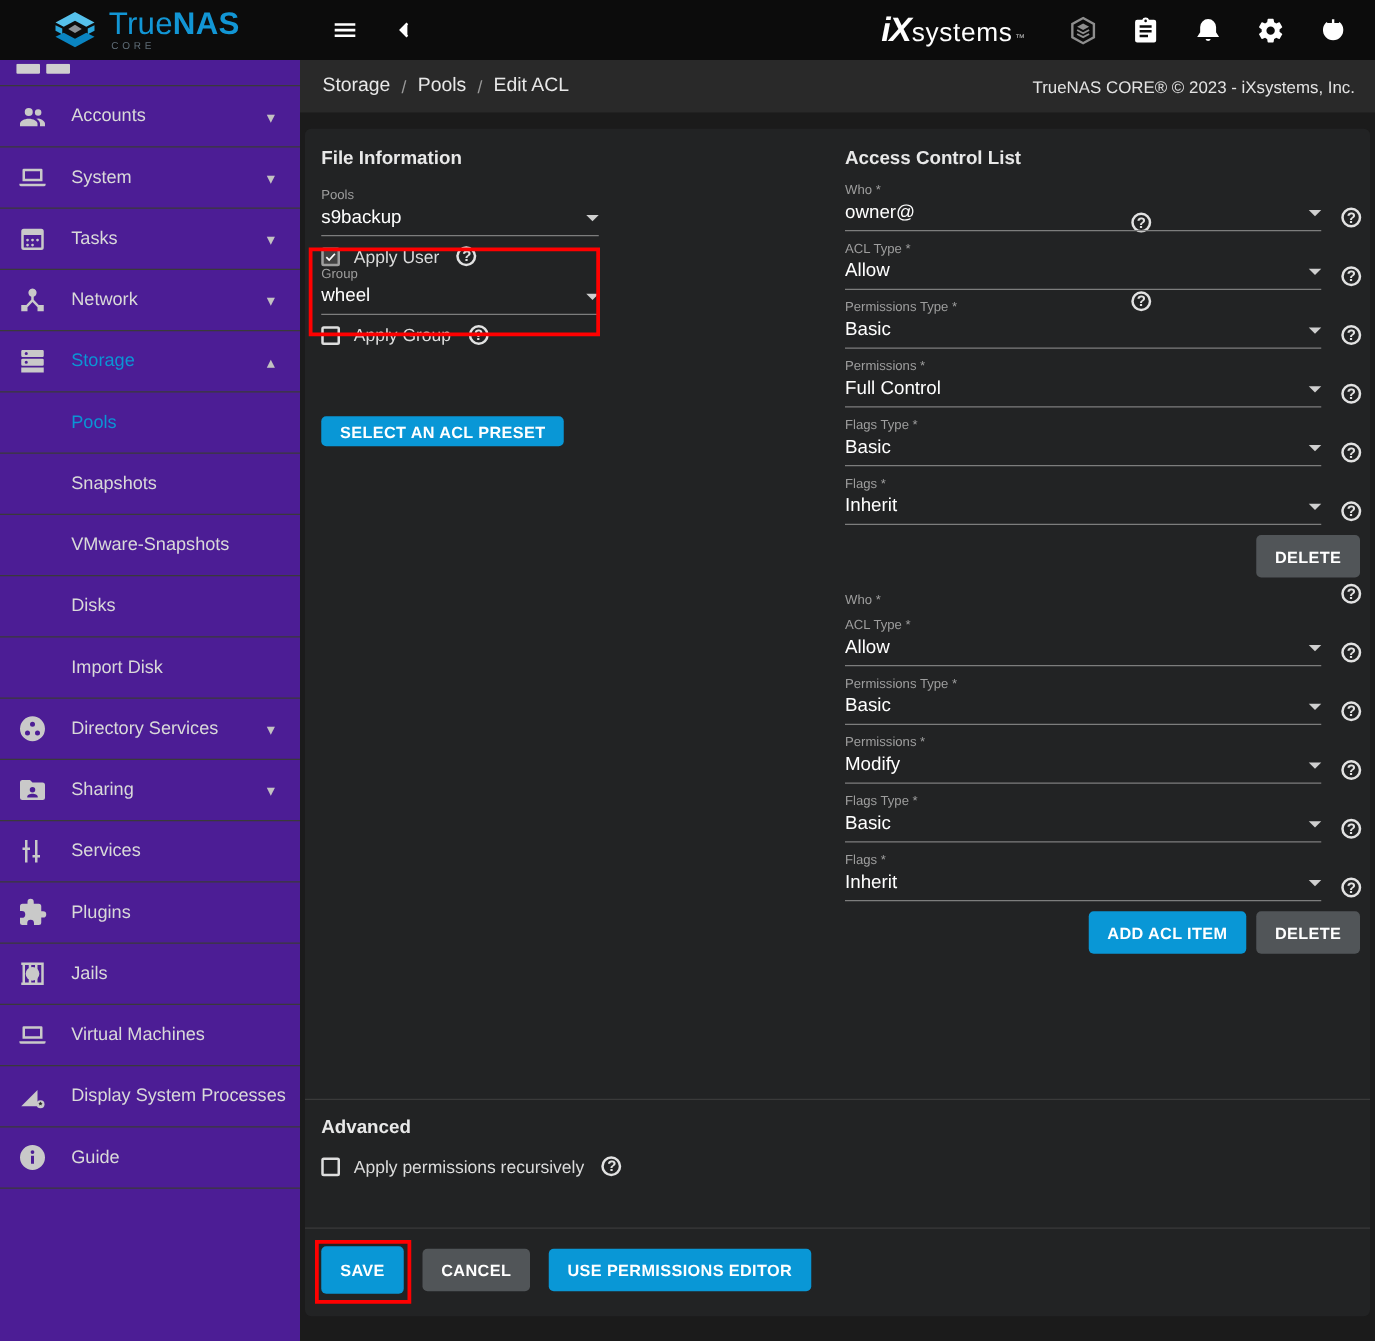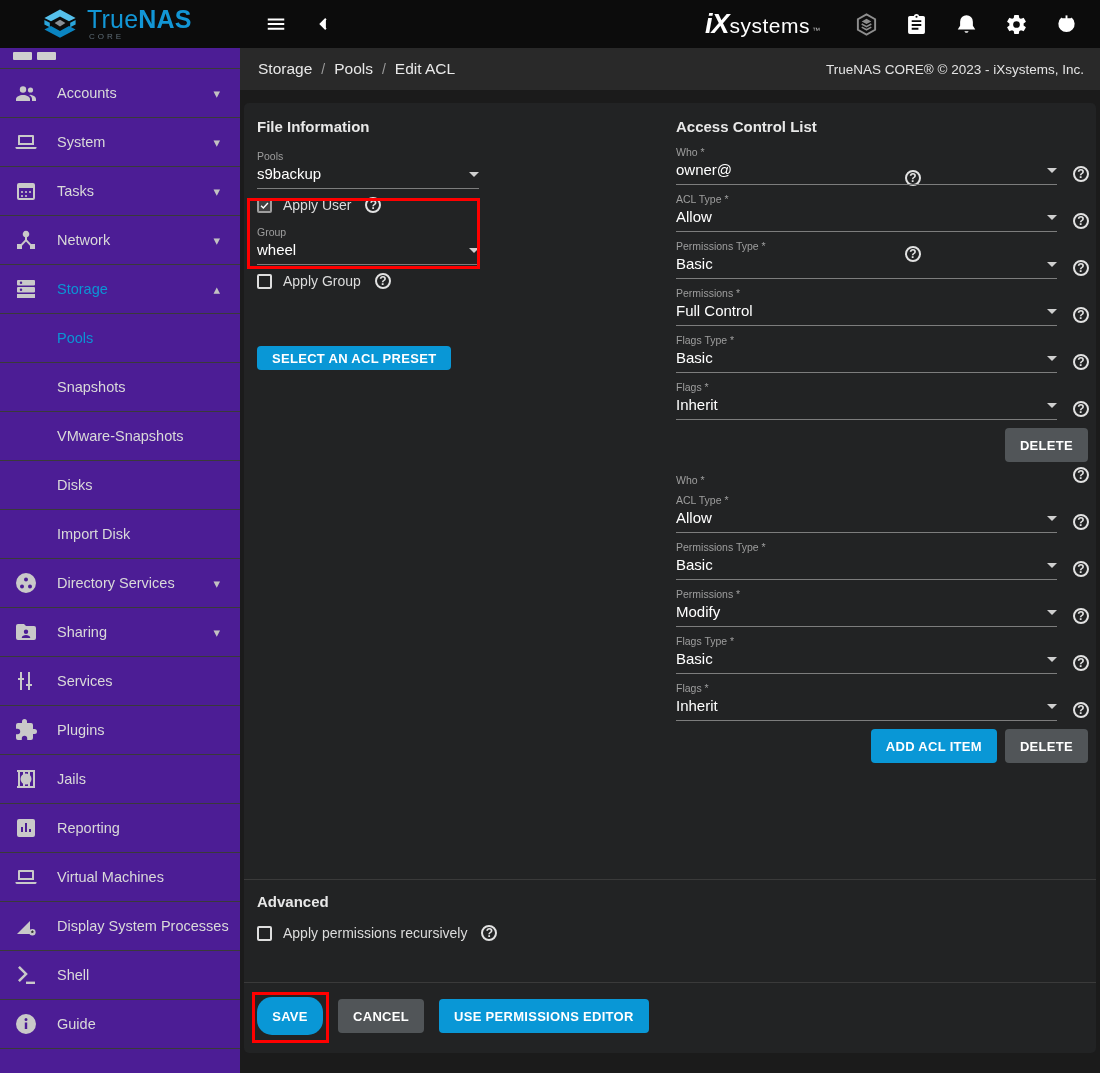--- a/index.html
+++ b/index.html
@@ -78,40 +78,40 @@
     display:flex; align-items:center; justify-content:center; cursor:pointer; flex:none; }
   .help.inline { position:static; margin-left:3px; }
   .field.narrow .f-row { width:222px; }
 
   .check-row { display:flex; align-items:center; gap:11px; font-size:14px; color:#dcdcdc; }
   .cb { width:15px; height:15px; border:2px solid #dedede; border-radius:2px;
     display:flex; align-items:center; justify-content:center; cursor:pointer; flex:none; }
   .cb svg { width:13px; height:13px; display:none; }
   .cb.checked { border-color:#9e9e9e; background:#414141; }
   .cb.checked svg { display:block; }
-  .row-user { margin-top:7px; margin-bottom:13px; }
+  .row-user { margin-top:7px; }
   .row-group { margin-top:7px; }
 
   .btn { border:none; border-radius:4px; height:34px; padding:0 15px; font-family:inherit;
     font-size:13px; font-weight:700; color:#fff; letter-spacing:.3px; cursor:pointer; }
   .btn.primary { background:#0997d6; }
   .btn.gray { background:#515558; }
   .preset-btn { margin-top:57px; height:24px; }
 
   .f-buttons { width:412px; display:flex; justify-content:flex-end; gap:8px; }
   .f-buttons.first { margin-top:8px; margin-bottom:12px; }
   .f-buttons.last { margin-top:2px; }
 
   .advanced { position:absolute; left:0; right:0; top:776px; border-top:1px solid #3a3a3a;
     padding:13px 13px 0 13px; }
   .advanced .check-row { margin-top:15px; }
 
   .actions { position:absolute; left:0; right:0; top:879px; border-top:1px solid #3a3a3a;
     padding:14px 13px 0 13px; display:flex; align-items:center; gap:15px; }
-  .actions .save-btn { height:38px; min-width:66px;border-radius:15px; }
+  .actions .save-btn { height:38px; min-width:66px; }
 
   .hl-box { position:absolute; border:3px solid #ff0000; pointer-events:none; z-index:4; }
   .hl-user { left:3px; top:95px; width:233px; height:71px; }
   .hl-save { left:8px; top:889px; width:77px; height:51px; }
 </style>
 </head>
 <body>
 
 <div class="stage">
 
@@ -275,45 +275,32 @@
       </div>
       <div class="side-item">
         <span class="side-icon"><svg viewBox="0 0 24 24">
             <circle cx="12" cy="12" r="5.5"></circle>
             <path d="M3 3h18v2H3zM3 19h18v2H3zM4 5h2v14H4zM9 5h2v14H9zM14 5h2v14h-2zM19 5h2v14h-2z"></path>
           </svg></span>
         <span class="side-label">Jails</span>
       </div>
       <div class="side-item">
         <span class="side-icon"><svg viewBox="0 0 24 24">
-            <path fill-rule="evenodd" d="M5 3h14a2 2 0 012 2v14a2 2 0 01-2 2H5a2 2 0 01-2-2V5a2 2 0 012-2zm2 13h2v-5H7zm4 0h2V7h-2zm4 0h2v-3h-2z"></path>
-          </svg></span>
-        <span class="side-label">Reporting</span>
-      </div>
-      <div class="side-item">
-        <span class="side-icon"><svg viewBox="0 0 24 24">
             <path fill-rule="evenodd" d="M4 6a1 1 0 011-1h14a1 1 0 011 1v9H4zm2 1v6h12V7z"></path>
             <path d="M1.5 17h21v.5a1.5 1.5 0 01-1.5 1.5H3a1.5 1.5 0 01-1.5-1.5z"></path>
           </svg></span>
         <span class="side-label">Virtual Machines</span>
       </div>
       <div class="side-item">
         <span class="side-icon"><svg viewBox="0 0 24 24">
             <path d="M3 20L16 7v13z"></path>
             <circle cx="18.4" cy="18.3" r="3.2"></circle>
             <path d="M18.4 16.1l.5 1.1 1.2.1-.9.8.2 1.2-1-.6-1.1.6.2-1.2-.8-.8 1.1-.1z" fill="#2b2b2b"></path>
           </svg></span>
         <span class="side-label">Display System Processes</span>
-      </div>
-      <div class="side-item">
-        <span class="side-icon"><svg viewBox="0 0 24 24">
-            <path d="M4 4.8L5.8 3l8 8-8 8L4 17.2 10.4 11z"></path>
-            <path d="M12 18.6h9V21h-9z"></path>
-          </svg></span>
-        <span class="side-label">Shell</span>
       </div>
       <div class="side-item">
         <span class="side-icon"><svg viewBox="0 0 24 24">
             <path fill-rule="evenodd" d="M12 2a10 10 0 100 20 10 10 0 000-20zm-1.2 8.5h2.4V17h-2.4zM12 6.1a1.5 1.5 0 110 3 1.5 1.5 0 010-3z"></path>
           </svg></span>
         <span class="side-label">Guide</span>
       </div>
     </nav>
 
   <div class="main">

